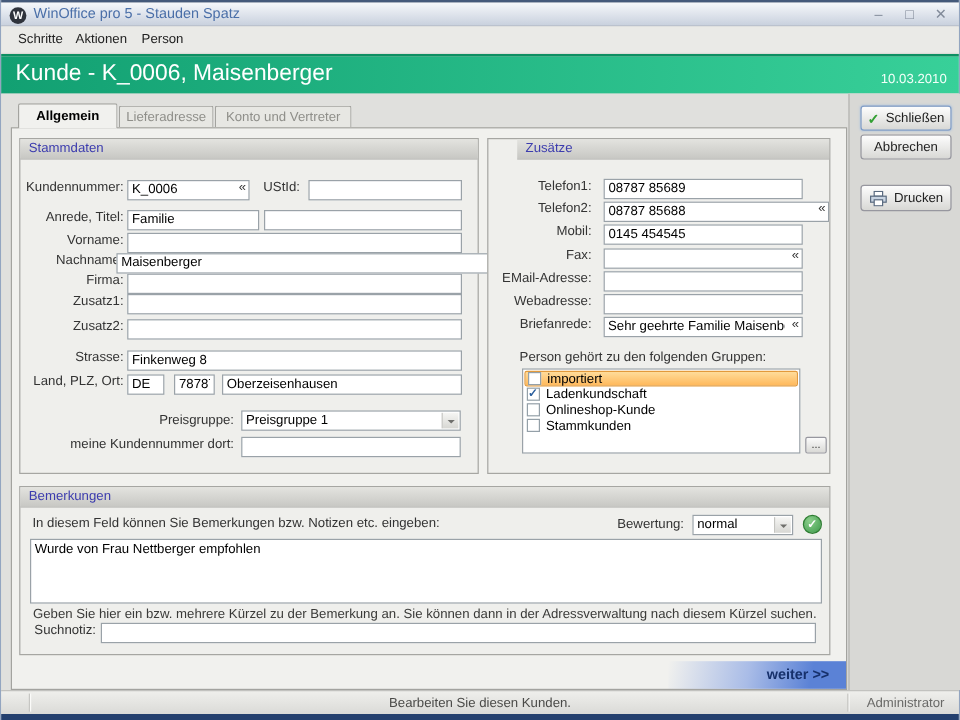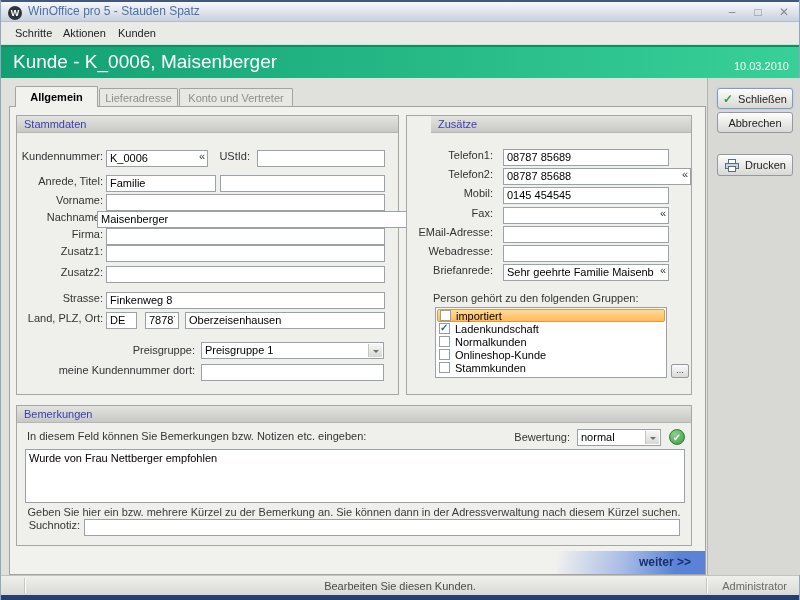--- a/index.html
+++ b/index.html
@@ -107,21 +107,21 @@
     <span class="win-controls">
       <span class="win-btn">–</span>
       <span class="win-btn">□</span>
       <span class="win-btn">✕</span>
     </span>
   </div>
 
   <div class="menubar">
     <span class="menu-item" style="left:14px">Schritte</span>
     <span class="menu-item" style="left:62px">Aktionen</span>
-    <span class="menu-item" style="left:117px">Kunden</span>
+    <span class="menu-item" style="left:117px">Person</span>
   </div>
 
   <div class="banner">
     <span class="banner-title">Kunde - K_0006, Maisenberger</span>
     <span class="banner-date">10.03.2010</span>
   </div>
 
   <div class="content"></div>
   <div class="sidebar"></div>
 
@@ -290,24 +290,20 @@
         <div class="gitem selected">
           <span class="cb"></span>
           <span>importiert</span>
         </div>
         <div class="gitem">
           <span class="cb checked"></span>
           <span>Ladenkundschaft</span>
         </div>
         <div class="gitem">
           <span class="cb"></span>
-          <span>Normalkunden</span>
-        </div>
-        <div class="gitem">
-          <span class="cb"></span>
           <span>Onlineshop-Kunde</span>
         </div>
         <div class="gitem">
           <span class="cb"></span>
           <span>Stammkunden</span>
         </div>
       </div>
       <div class="more-btn" style="left:264px; top:248px;">...</div>
     </div>
 

